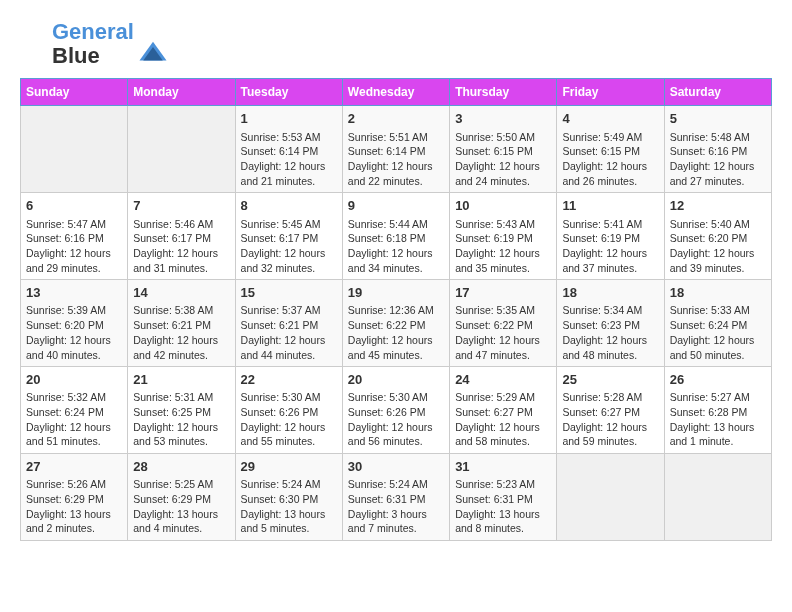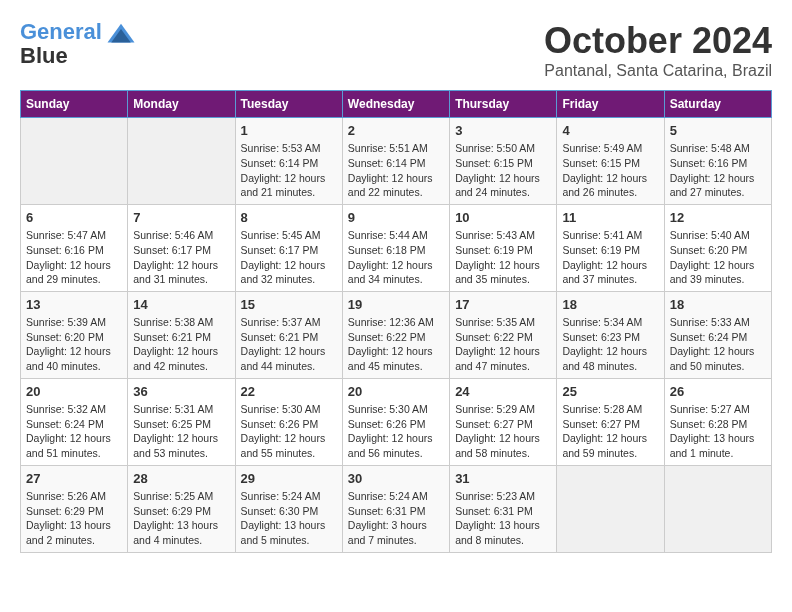--- a/index.html
+++ b/index.html
@@ -11,21 +11,22 @@
       padding: 20px;
     }
     .header {
       display: flex;
       justify-content: space-between;
       align-items: flex-start;
       margin-bottom: 10px;
     }
     .logo {
       display: flex;
-      align-items: flex-start;
+      align-items: flex-end;
+      margin-left: 32px;
     }
     .logo-text {
       font-size: 22px;
       font-weight: bold;
       color: #333;
       line-height: 1.1;
     }
     .logo-text span {
       color: #4a90d9;
     }
@@ -45,21 +46,21 @@
     .location {
       font-size: 16px;
       color: #555;
     }
     table {
       width: 100%;
       border-collapse: collapse;
       font-size: 11px;
     }
     thead tr th {
-      background-color: #701a75;
+      background-color: #d946ef;
       color: #fff;
       text-align: left;
       padding: 6px 5px;
       font-size: 12px;
       font-weight: bold;
       border: 1px solid #5a9bd4;
     }
     tbody tr td {
       border: 1px solid #ccc;
       vertical-align: top;
@@ -93,24 +94,20 @@
     <div>
       <div class="logo-text">
         <span>General</span><br>Blue
       </div>
     </div>
     <svg class="logo-icon" viewBox="0 0 40 40">
       <polygon points="20,5 38,30 2,30" fill="#4a90d9"></polygon>
       <polygon points="20,12 33,30 7,30" fill="#2a6099"></polygon>
     </svg>
   </div>
-  <div class="title-block">
-    <div class="month-title">October 2024</div>
-    <div class="location">Pantanal, Santa Catarina, Brazil</div>
-  </div>
 </div>
 
 <table>
   <thead>
     <tr>
     <th>Sunday</th>
         <th>Monday</th>
         <th>Tuesday</th>
         <th>Wednesday</th>
         <th>Thursday</th>
@@ -141,21 +138,21 @@
         <td><span class="day-num">13</span><span>Sunrise: 5:39 AM</span><br><span>Sunset: 6:20 PM</span><br><span>Daylight: 12 hours and 40 minutes.</span></td>
         <td><span class="day-num">14</span><span>Sunrise: 5:38 AM</span><br><span>Sunset: 6:21 PM</span><br><span>Daylight: 12 hours and 42 minutes.</span></td>
         <td><span class="day-num">15</span><span>Sunrise: 5:37 AM</span><br><span>Sunset: 6:21 PM</span><br><span>Daylight: 12 hours and 44 minutes.</span></td>
         <td><span class="day-num">19</span><span>Sunrise: 12:36 AM</span><br><span>Sunset: 6:22 PM</span><br><span>Daylight: 12 hours and 45 minutes.</span></td>
         <td><span class="day-num">17</span><span>Sunrise: 5:35 AM</span><br><span>Sunset: 6:22 PM</span><br><span>Daylight: 12 hours and 47 minutes.</span></td>
         <td><span class="day-num">18</span><span>Sunrise: 5:34 AM</span><br><span>Sunset: 6:23 PM</span><br><span>Daylight: 12 hours and 48 minutes.</span></td>
         <td><span class="day-num">18</span><span>Sunrise: 5:33 AM</span><br><span>Sunset: 6:24 PM</span><br><span>Daylight: 12 hours and 50 minutes.</span></td>
       </tr>
       <tr>
         <td><span class="day-num">20</span><span>Sunrise: 5:32 AM</span><br><span>Sunset: 6:24 PM</span><br><span>Daylight: 12 hours and 51 minutes.</span></td>
-        <td><span class="day-num">36</span><span>Sunrise: 5:31 AM</span><br><span>Sunset: 6:25 PM</span><br><span>Daylight: 12 hours and 53 minutes.</span></td>
+        <td><span class="day-num">21</span><span>Sunrise: 5:31 AM</span><br><span>Sunset: 6:25 PM</span><br><span>Daylight: 12 hours and 53 minutes.</span></td>
         <td><span class="day-num">22</span><span>Sunrise: 5:30 AM</span><br><span>Sunset: 6:26 PM</span><br><span>Daylight: 12 hours and 55 minutes.</span></td>
         <td><span class="day-num">20</span><span>Sunrise: 5:30 AM</span><br><span>Sunset: 6:26 PM</span><br><span>Daylight: 12 hours and 56 minutes.</span></td>
         <td><span class="day-num">24</span><span>Sunrise: 5:29 AM</span><br><span>Sunset: 6:27 PM</span><br><span>Daylight: 12 hours and 58 minutes.</span></td>
         <td><span class="day-num">25</span><span>Sunrise: 5:28 AM</span><br><span>Sunset: 6:27 PM</span><br><span>Daylight: 12 hours and 59 minutes.</span></td>
         <td><span class="day-num">26</span><span>Sunrise: 5:27 AM</span><br><span>Sunset: 6:28 PM</span><br><span>Daylight: 13 hours and 1 minute.</span></td>
       </tr>
       <tr>
         <td><span class="day-num">27</span><span>Sunrise: 5:26 AM</span><br><span>Sunset: 6:29 PM</span><br><span>Daylight: 13 hours and 2 minutes.</span></td>
         <td><span class="day-num">28</span><span>Sunrise: 5:25 AM</span><br><span>Sunset: 6:29 PM</span><br><span>Daylight: 13 hours and 4 minutes.</span></td>
         <td><span class="day-num">29</span><span>Sunrise: 5:24 AM</span><br><span>Sunset: 6:30 PM</span><br><span>Daylight: 13 hours and 5 minutes.</span></td>

